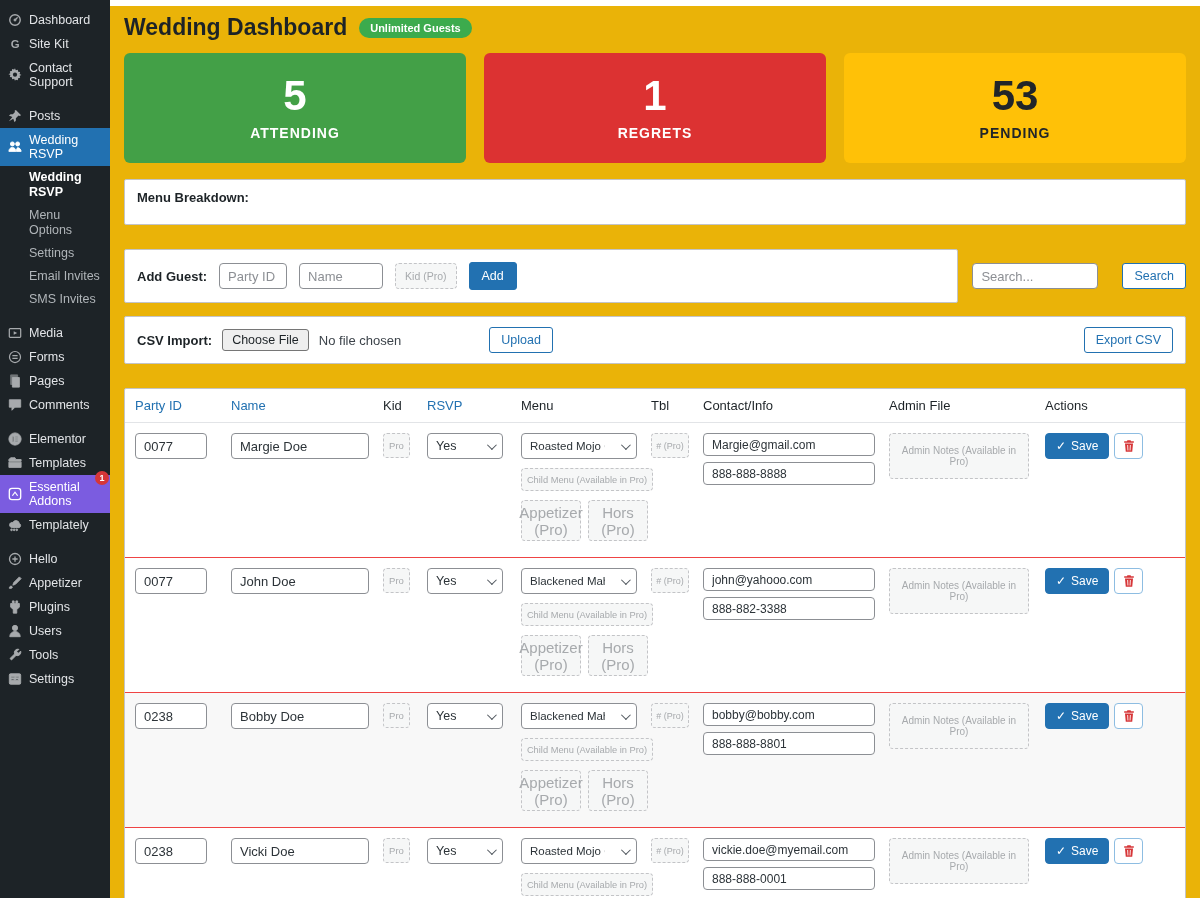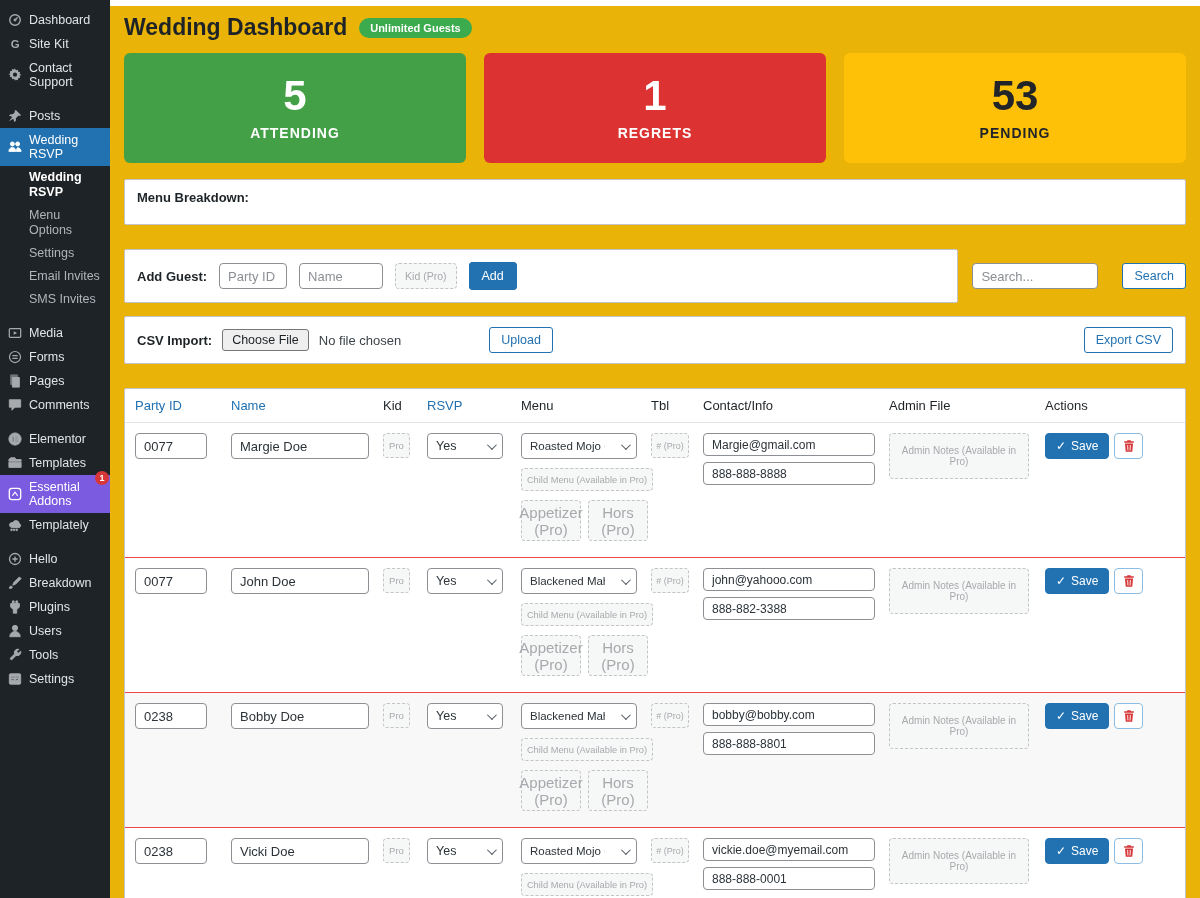--- a/index.html
+++ b/index.html
@@ -231,21 +231,21 @@
           </svg>
         </span>
         <span class="sb-label">Hello</span>
       </div>
       <div class="sb-item">
         <span class="sb-icon">
           <svg viewBox="0 0 16 16" stroke="none">
             <path d="M13 1l2 2-6.5 6.5-3 1 1-3zM4 11.5c-1.5 0-2.5 1-2.5 2.5 1.5.5 3 0 3.5-1z"></path>
           </svg>
         </span>
-        <span class="sb-label">Breakdown</span>
+        <span class="sb-label">Appetizer</span>
       </div>
       <div class="sb-item">
         <span class="sb-icon">
           <svg viewBox="0 0 16 16" stroke="none">
             <path d="M5 1h2v3h2V1h2v3h2v4l-3 3v4H6v-4L3 8V4h2z"></path>
           </svg>
         </span>
         <span class="sb-label">Plugins</span>
       </div>
       <div class="sb-item">

